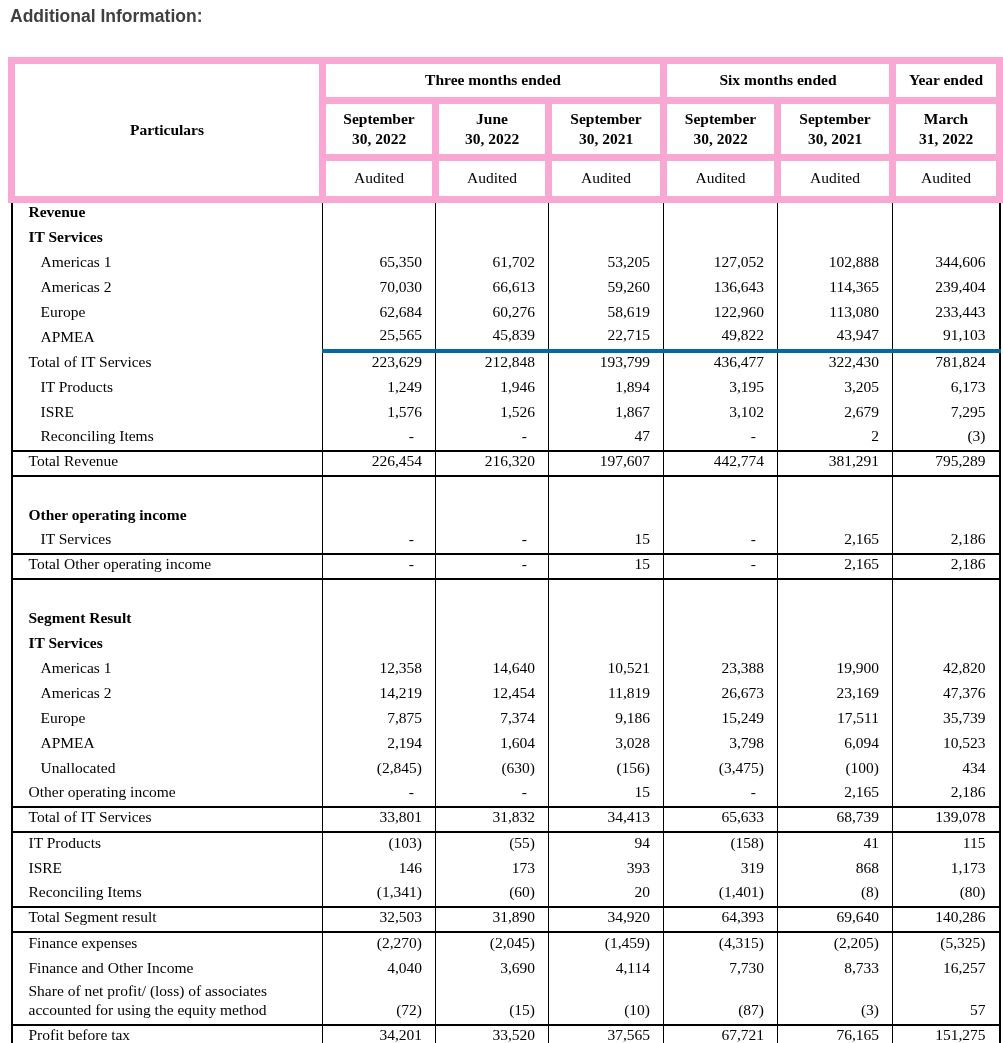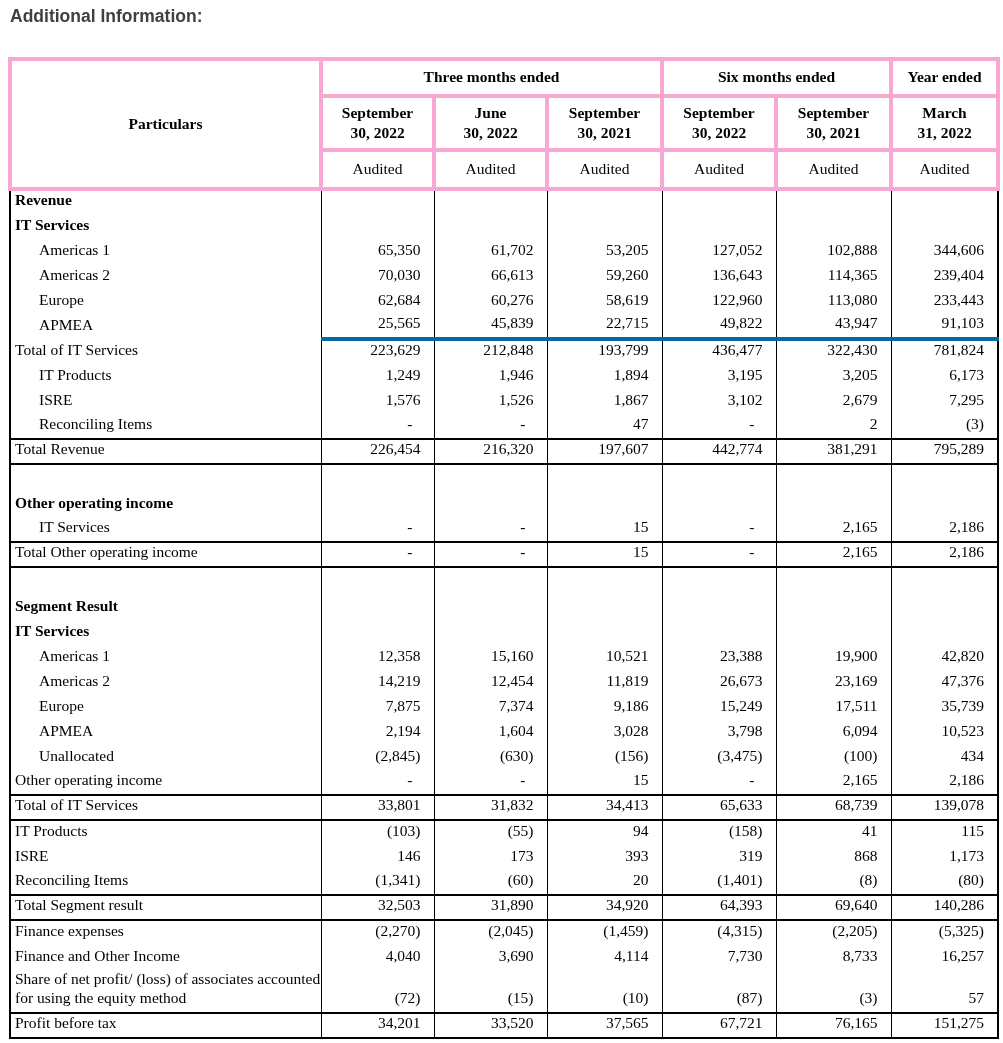--- a/index.html
+++ b/index.html
@@ -17,40 +17,40 @@
   }
   table.fin {
     position: absolute; top: 57px; left: 8px;
     width: 988px;
     border-collapse: collapse;
     table-layout: fixed;
     border: 2px solid #000;
     font-size: 15.5px;
   }
   thead th, thead td {
-    border: 4px solid #f9a8d4;
+    border: 7px solid #f9a8d4;
     text-align: center;
     vertical-align: middle;
     padding: 0;
     font-weight: bold;
     line-height: 1.3;
   }
   tr.h-group th { height: 33px; }
   tr.h-dates th { height: 50px; }
   tr.h-audited td { height: 35px; font-weight: normal; }
   tbody td {
     border-left: 1px solid #000;
     vertical-align: bottom;
     padding: 0 0 4px 0;
     line-height: 1.22;
     overflow: hidden;
   }
   tbody tr { height: 25px; }
   tr.r-blank { height: 28px; }
-  .lbl { text-align: left; padding-left: 4px; }
+  .lbl { text-align: left; padding-left: 16px; }
   .r-indent .lbl { padding-left: 28px; margin-left: 6px; }
   .r-section .lbl { font-weight: bold; }
   .r-total td { font-weight: normal; }
   .val { text-align: right; padding-right: 13px; }
   .dash { padding-right: 21px; font-weight: normal !important; }
   .bb-full td { border-bottom: 2px solid #000; }
   .bb-nums td.val { border-bottom: 4px solid #0369a1; }
 </style>
 </head>
 <body>
@@ -250,21 +250,21 @@
         <td class="val"></td>
         <td class="val"></td>
         <td class="val"></td>
         <td class="val"></td>
         <td class="val"></td>
         <td class="val"></td>
       </tr>
       <tr class="r-indent">
         <td class="lbl">Americas 1</td>
         <td class="val">12,358</td>
-        <td class="val">15,160</td>
+        <td class="val">14,640</td>
         <td class="val">10,521</td>
         <td class="val">23,388</td>
         <td class="val">19,900</td>
         <td class="val">42,820</td>
       </tr>
       <tr class="r-indent">
         <td class="lbl">Americas 2</td>
         <td class="val">14,219</td>
         <td class="val">12,454</td>
         <td class="val">11,819</td>

